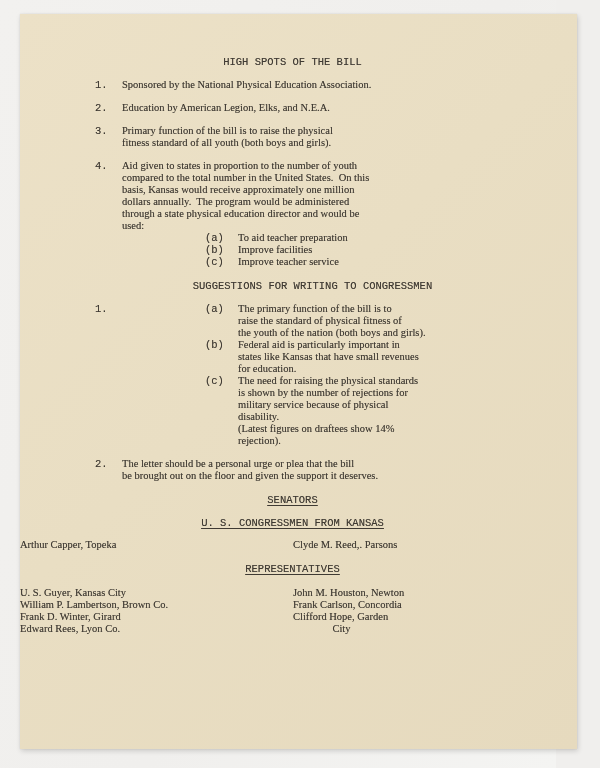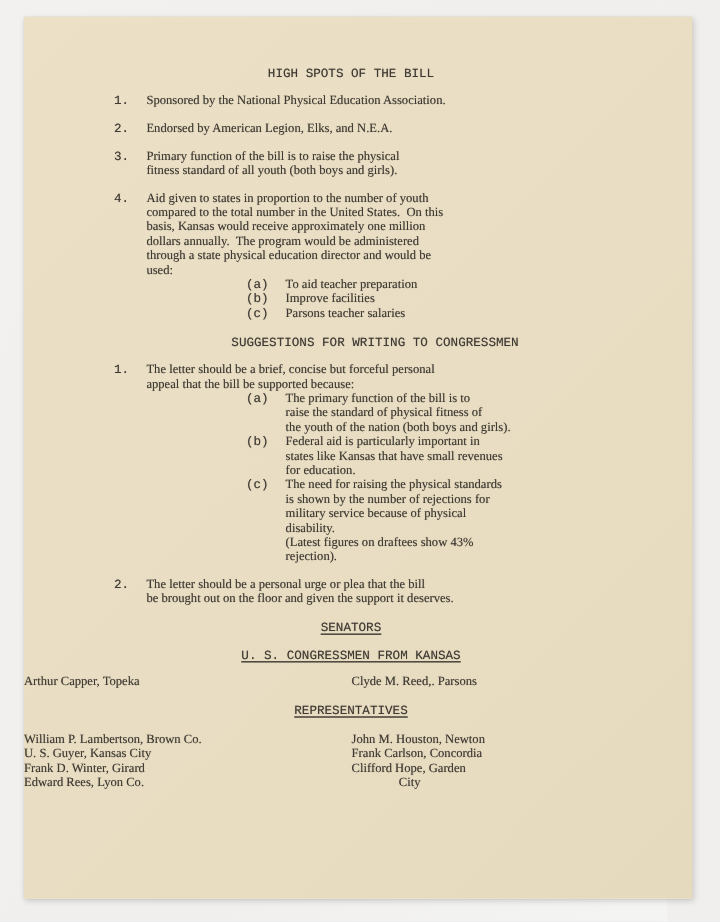--- a/index.html
+++ b/index.html
@@ -79,21 +79,21 @@
 
       <div class="center">HIGH SPOTS OF THE BILL</div>
 
       <div class="list">
         <div class="item">
           <span class="num">1.</span>
           <div class="itembody txt">Sponsored by the National Physical Education Association.</div>
         </div>
         <div class="item">
           <span class="num">2.</span>
-          <div class="itembody txt">Endorsed by American Legion, Elks, and N.E.A.</div>
+          <div class="itembody txt">Education by American Legion, Elks, and N.E.A.</div>
         </div>
         <div class="item">
           <span class="num">3.</span>
           <div class="itembody txt">Primary function of the bill is to raise the physical
 fitness standard of all youth (both boys and girls).</div>
         </div>
         <div class="item">
           <span class="num">4.</span>
           <div class="itembody">
             <div class="txt">Aid given to states in proportion to the number of youth
@@ -106,55 +106,53 @@
               <div class="subitem">
                 <span class="subnum">(a)</span>
                 <div class="txt">To aid teacher preparation</div>
               </div>
               <div class="subitem">
                 <span class="subnum">(b)</span>
                 <div class="txt">Improve facilities</div>
               </div>
               <div class="subitem">
                 <span class="subnum">(c)</span>
-                <div class="txt">Parsons teacher salaries</div>
+                <div class="txt">Improve teacher service</div>
               </div>
             </div>
           </div>
         </div>
       </div>
 
       <div class="center sec2-title">SUGGESTIONS FOR WRITING TO CONGRESSMEN</div>
 
       <div class="list">
         <div class="item">
           <span class="num">1.</span>
           <div class="itembody">
-            <div class="txt">The letter should be a brief, concise but forceful personal
-appeal that the bill be supported because:</div>
             <div class="sublist">
               <div class="subitem">
                 <span class="subnum">(a)</span>
                 <div class="txt">The primary function of the bill is to
 raise the standard of physical fitness of
 the youth of the nation (both boys and girls).</div>
               </div>
               <div class="subitem">
                 <span class="subnum">(b)</span>
                 <div class="txt">Federal aid is particularly important in
 states like Kansas that have small revenues
 for education.</div>
               </div>
               <div class="subitem">
                 <span class="subnum">(c)</span>
                 <div class="txt">The need for raising the physical standards
 is shown by the number of rejections for
 military service because of physical
 disability.
-(Latest figures on draftees show 43%
+(Latest figures on draftees show 14%
 rejection).</div>
               </div>
             </div>
           </div>
         </div>
         <div class="item">
           <span class="num">2.</span>
           <div class="itembody txt">The letter should be a personal urge or plea that the bill
 be brought out on the floor and given the support it deserves.</div>
         </div>
@@ -168,22 +166,22 @@
           <div class="txt">Arthur Capper, Topeka</div>
         </div>
         <div class="col-right">
           <div class="txt">Clyde M. Reed,. Parsons</div>
         </div>
       </div>
 
       <div class="center underline subhead">REPRESENTATIVES</div>
       <div class="cols reps">
         <div class="col-left">
+          <div class="txt">U. S. Guyer, Kansas City</div>
           <div class="txt">William P. Lambertson, Brown Co.</div>
-          <div class="txt">U. S. Guyer, Kansas City</div>
           <div class="txt">Frank D. Winter, Girard</div>
           <div class="txt">Edward Rees, Lyon Co.</div>
         </div>
         <div class="col-right">
           <div class="txt">John M. Houston, Newton</div>
           <div class="txt">Frank Carlson, Concordia</div>
           <div class="txt">Clifford Hope, Garden
                City</div>
         </div>
       </div>

